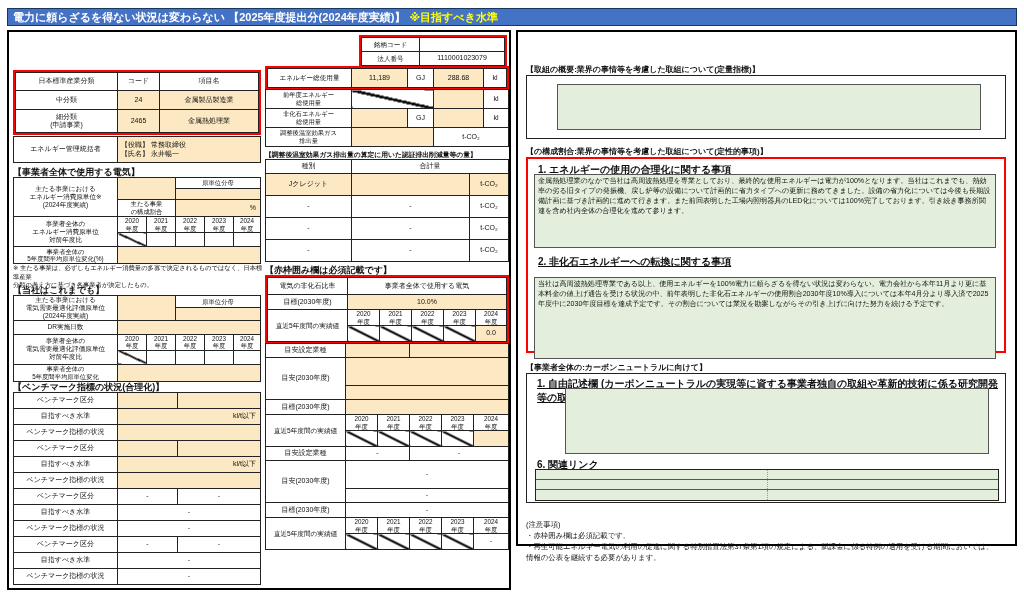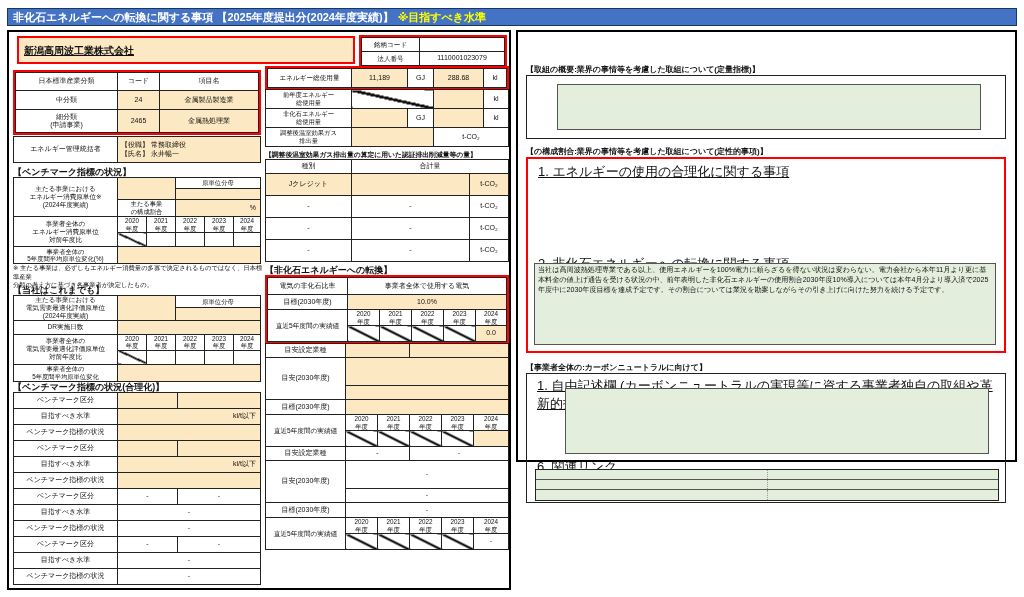--- a/index.html
+++ b/index.html
@@ -15,41 +15,38 @@
   .cream { background:#fce8c2; }
   .left { text-align:left !important; padding-left:3px !important; }
   .right { text-align:right !important; padding-right:4px !important; }
   .redwrap { border:2px solid #f00; }
   .diag { background:linear-gradient(to top right,#fff 46%,#111 46%,#111 54%,#fff 54%); }
   .titlebar { background:#4472c4; border:1px solid #17375e; color:#fff; font-weight:bold; font-size:11px; display:flex; align-items:center; padding-left:5px; gap:4px; }
   .titlebar .badge { color:#ffff00; }
   .panel { border:2px solid #000; background:#fff; }
   .notetext { font-size:6.3px; line-height:1.35; white-space:pre-line; }
   .gbox { background:#e4eedd; border:1px solid #555; }
-  .utitle { font-size:13px; font-weight:normal; text-decoration:underline; white-space:pre-line; }
+  .utitle { font-size:10px; font-weight:bold; text-decoration:underline; white-space:pre-line; }
   .body-text { font-size:7.1px; line-height:1.42; text-align:left; padding:1px 3px; white-space:pre-line; }
   .linkrow { height:10px; background:#e4eedd; border-bottom:1px solid #555; position:relative; }
   .linkrow:last-child { border-bottom:none; }
   .linkrow .mid { position:absolute; left:50%; top:0; bottom:0; border-left:1px dotted #999; }
 </style>
 </head>
 <body>
 
 <div id="page">
 
   <div class="abs titlebar" style="left:7px; top:8px; width:1010px; height:18px;">
-    <span>非化石エネルギーへの転換に関する事項 【2025年度提出分(2024年度実績)】</span>
+    <span>電力に頼らざるを得ない状況は変わらない 【2025年度提出分(2024年度実績)】</span>
     <span class="badge">※目指すべき水準</span>
   </div>
 
   <div class="abs panel" style="left:7px; top:30px; width:504px; height:560px;">
 
-    <div class="abs redwrap cream" style="left:8px; top:4px; width:338px; height:28px; padding:2px 5px;">
-      <span style="font-size:10px; font-weight:bold; text-decoration:underline;">新潟高周波工業株式会社</span>
-    </div>
 
     <div class="abs redwrap" style="left:350px; top:3px; width:148px;">
       <table class="t">
         <colgroup>
             <col style="width:58px">
             <col>
           </colgroup>
         <tbody>
             <tr style="height:14px;">
           <td class="f65">銘柄コード</td>
@@ -99,21 +96,21 @@
         <tbody>
             <tr style="height:26px;">
           <td>エネルギー管理統括者</td>
           <td class="cream left">【役職】 常務取締役
 【氏名】 永井暢一</td>
         </tr>
       </tbody>
         </table>
     </div>
 
-    <div class="abs sec-title" style="left:4px; top:134px;">【ベンチマーク指標の状況】</div>
+    <div class="abs sec-title" style="left:4px; top:134px;">【事業者全体で使用する電気】</div>
     <div class="abs" style="left:4px; top:145px; width:248px;">
       <table class="t">
         <colgroup>
             <col style="width:104px">
             <col style="width:29px">
             <col style="width:29px">
             <col style="width:29px">
             <col style="width:29px">
             <col>
           </colgroup>
@@ -373,21 +370,21 @@
         </tr>
         <tr style="height:22px;">
           <td>-</td>
           <td>-</td>
           <td>t-CO₂</td>
         </tr>
       </tbody>
         </table>
     </div>
 
-    <div class="abs sec-title" style="left:256px; top:232px;">【非化石エネルギーへの転換】</div>
+    <div class="abs sec-title" style="left:256px; top:232px;">【赤枠囲み欄は必須記載です】</div>
     <div class="abs redwrap" style="left:256px; top:243px; width:244px;">
       <table class="t">
         <colgroup>
             <col style="width:80px">
             <col style="width:32px">
             <col style="width:32px">
             <col style="width:32px">
             <col style="width:32px">
             <col>
           </colgroup>
@@ -504,47 +501,54 @@
           <td class="diag"></td>
           <td class="diag"></td>
           <td class="diag"></td>
           <td>-</td>
         </tr>
       </tbody>
         </table>
     </div>
   </div>
 
-  <div class="abs panel" style="left:516px; top:30px; width:501px; height:432px;">
+  <div class="abs panel" style="left:516px; top:30px; width:501px; height:516px;">
 
     <div class="abs sec-title-s" style="left:8px; top:32px;">【取組の概要:業界の事情等を考慮した取組について(定量指標)】</div>
     <div class="abs" style="left:8px; top:43px; width:480px; height:64px; border:1.5px solid #222;">
       <div class="abs gbox" style="left:30px; top:8px; right:24px; height:46px;"></div>
     </div>
 
     <div class="abs sec-title-s" style="left:8px; top:114px;">【の構成割合:業界の事情等を考慮した取組について(定性的事項)】</div>
     <div class="abs redwrap" style="left:8px; top:125px; width:480px; height:196px; background:#fff;">
       <div class="abs utitle" style="left:10px; top:4px;">1. エネルギーの使用の合理化に関する事項</div>
+      <div class="abs gbox body-text" style="left:6px; top:15px; width:462px; height:74px;">金属熱処理業のなかで当社は高周波熱処理を専業としており、最終的な使用エネルギーは電力が100%となります。当社はこれまでも、熱効率の劣る旧タイプの発振機、戻し炉等の設備について計画的に省力タイプへの更新に務めてきました。設備の省力化については今後も長期設備計画に基づき計画的に進めて行きます。また前回表明した工場内照明器具のLED化については100%完了しております。引き続き事務所関連を含め社内全体の合理化を進めて参ります。</div>
       <div class="abs utitle" style="left:10px; top:96px;">2. 非化石エネルギーへの転換に関する事項</div>
-      <div class="abs gbox body-text" style="left:6px; top:104px; width:462px; height:82px;">当社は高周波熱処理専業である以上、使用エネルギーを100%電力に頼らざるを得ない状況は変わらない。電力会社から本年11月より更に基本料金の値上げ通告を受ける状況の中、前年表明した非化石エネルギーの使用割合2030年度10%導入については本年4月分より導入済で2025年度中に2030年度目標を達成予定です。その割合については業況を勘案しながらその引き上げに向けた努力を続ける予定です。</div>
+      <div class="abs gbox body-text" style="left:6px; top:118px; width:462px; height:82px;">当社は高周波熱処理専業である以上、使用エネルギーを100%電力に頼らざるを得ない状況は変わらない。電力会社から本年11月より更に基本料金の値上げ通告を受ける状況の中、前年表明した非化石エネルギーの使用割合2030年度10%導入については本年4月分より導入済で2025年度中に2030年度目標を達成予定です。その割合については業況を勘案しながらその引き上げに向けた努力を続ける予定です。</div>
     </div>
 
     <div class="abs sec-title-s" style="left:8px; top:330px;">【事業者全体の:カーボンニュートラルに向けて】</div>
     <div class="abs" style="left:8px; top:341px; width:480px; height:130px; border:1.5px solid #222;">
       <div class="abs utitle" style="left:10px; top:3px; width:462px;">1. 自由記述欄 (カーボンニュートラルの実現等に資する事業者独自の取組や革新的技術に係る研究開発等の取組について)</div>
       <div class="abs gbox" style="left:38px; top:14px; width:424px; height:66px;"></div>
       <div class="abs utitle" style="left:10px; top:84px;">6. 関連リンク</div>
       <div class="abs" style="left:8px; top:95px; width:464px; border:1.5px solid #222;">
         <div class="linkrow">
             <span class="mid"></span>
           </div>
         <div class="linkrow">
             <span class="mid"></span>
           </div>
         <div class="linkrow">
             <span class="mid"></span>
           </div>
       </div>
     </div>
 
+    <div class="abs" style="left:8px; top:487px; width:486px;">
+      <div style="font-size:7.4px; line-height:1.5;">(注意事項)</div>
+      <div style="font-size:7.4px; line-height:1.5; white-space:pre-line;">・赤枠囲み欄は必須記載です。</div>
+      <div style="font-size:7.4px; line-height:1.5; white-space:pre-line;">・再生可能エネルギー電気の利用の促進に関する特別措置法第37条第1項の規定による、賦課金に係る特例の適用を受ける期間においては、
+ 情報の公表を継続する必要があります。</div>
+    </div>
   </div>
 
 </div>
 
 </body></html>

